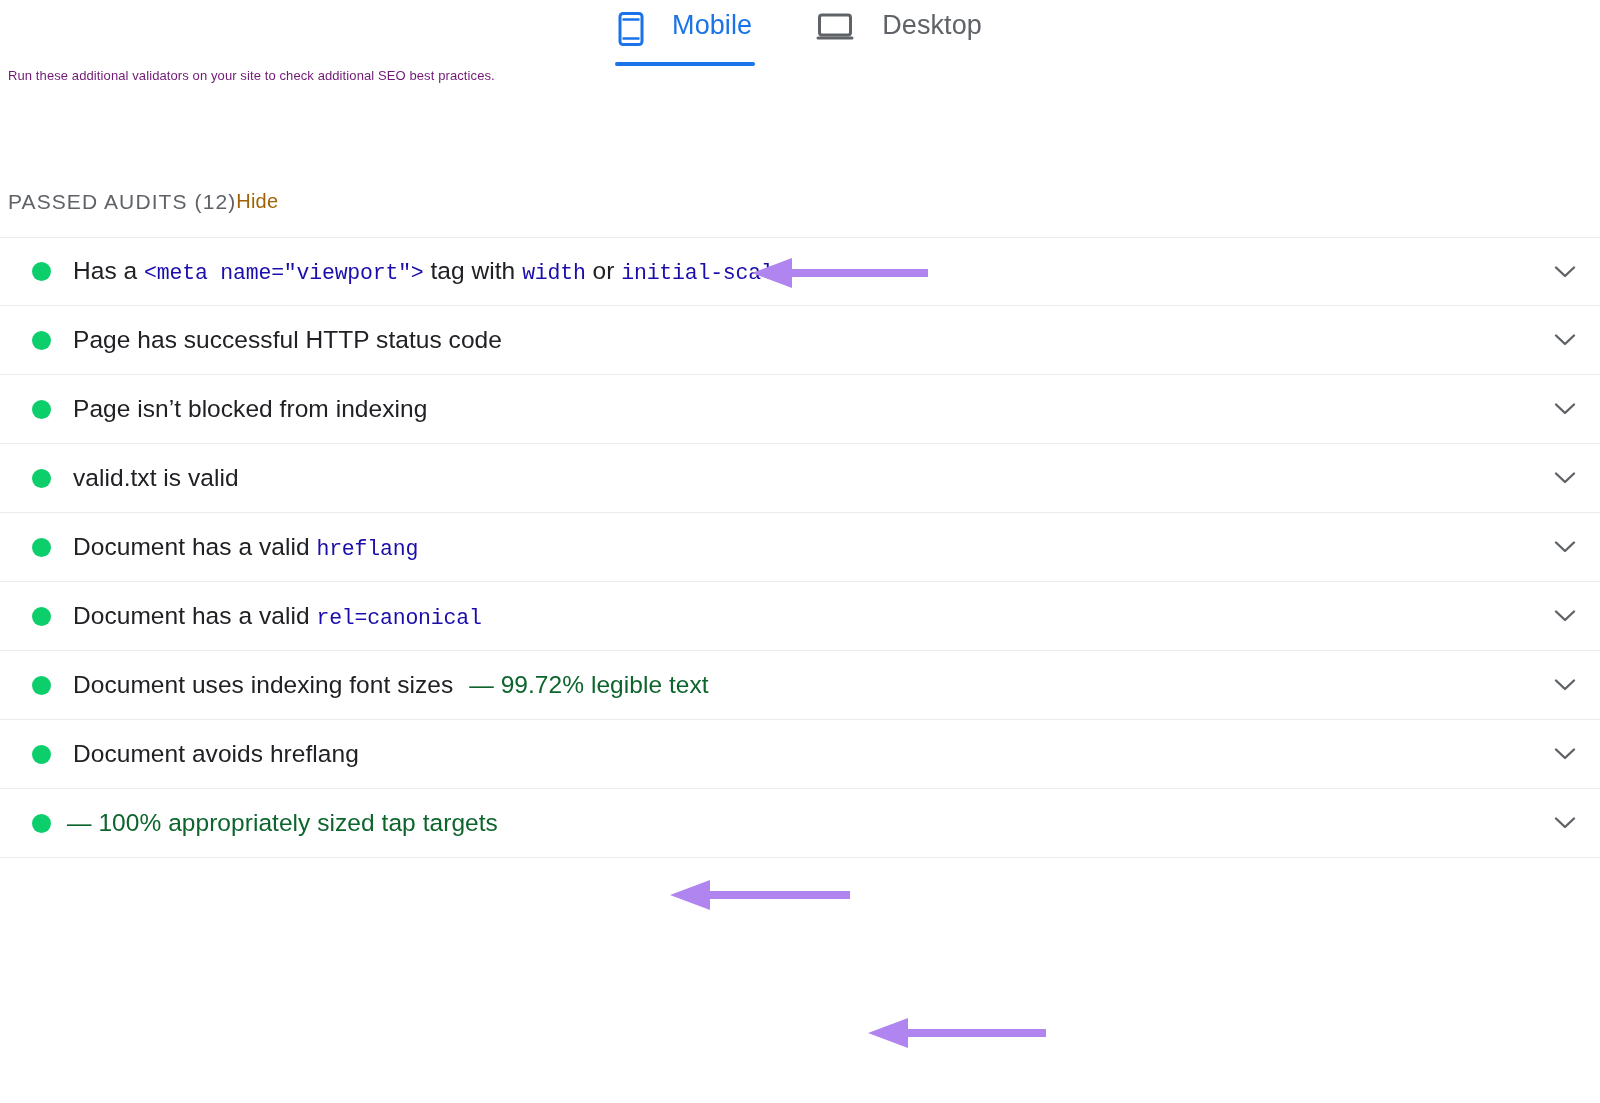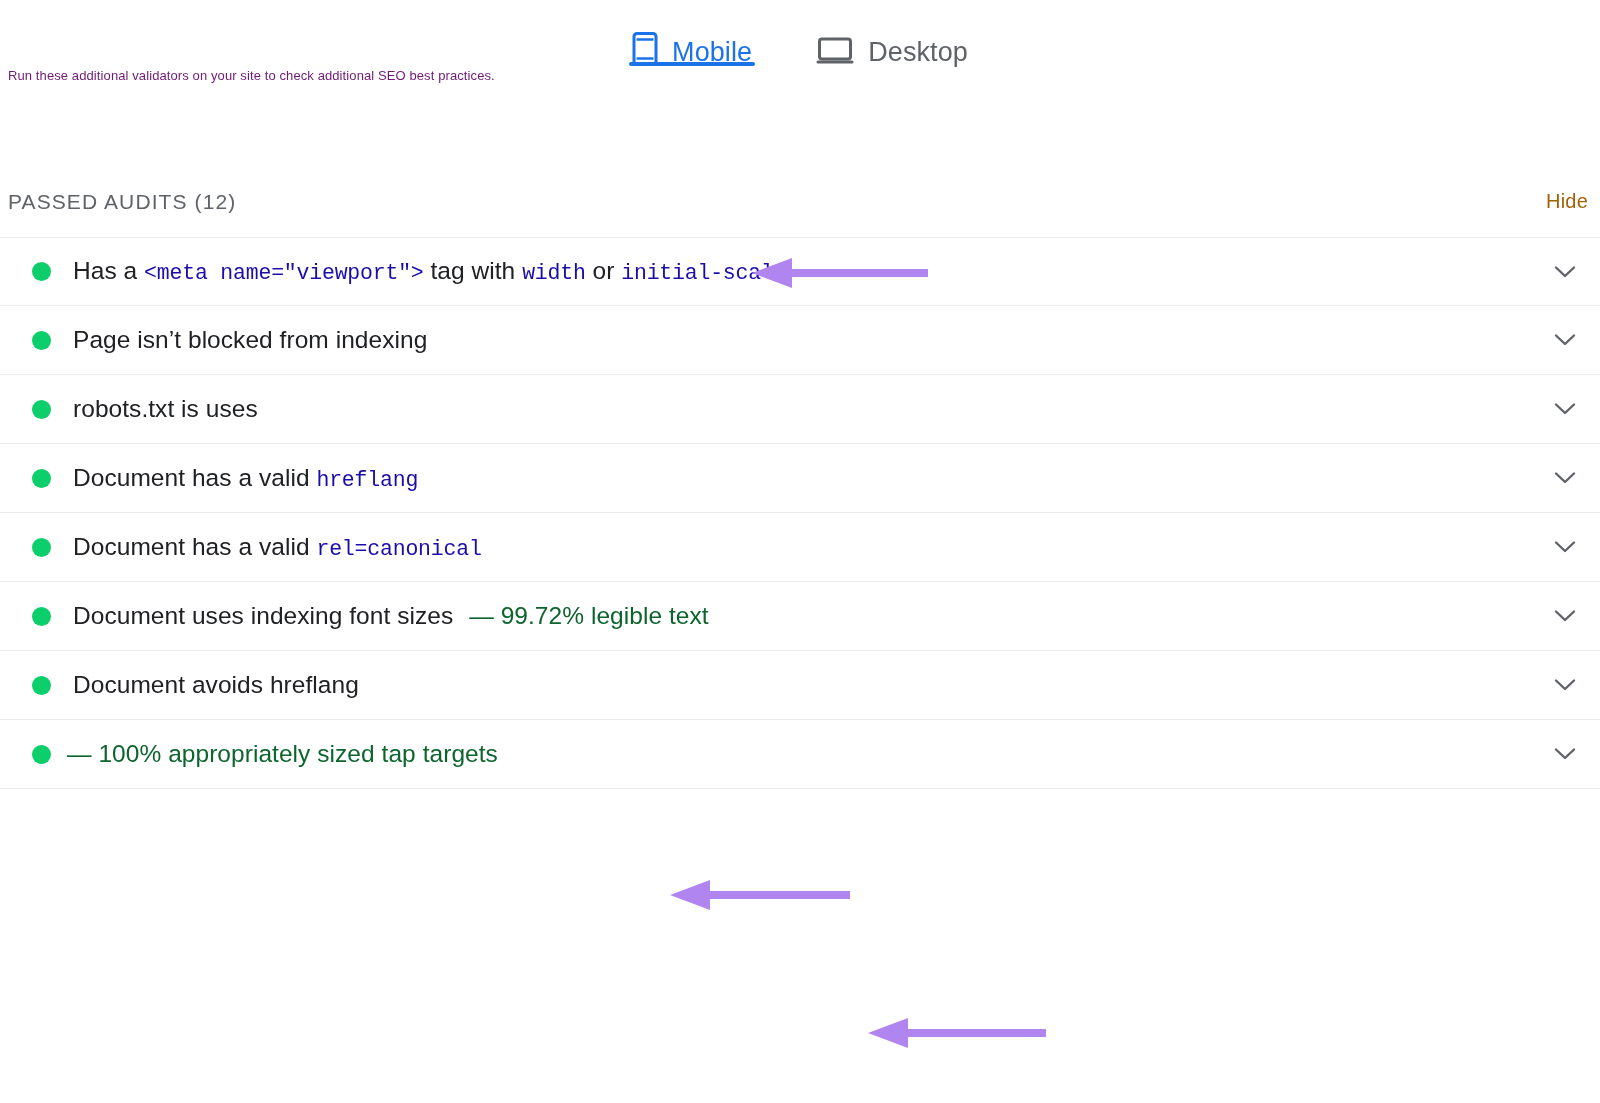--- a/index.html
+++ b/index.html
@@ -16,22 +16,22 @@
   .tabs {
     display: flex;
     justify-content: center;
     align-items: flex-start;
     gap: 52px;
     height: 66px;
     padding-top: 4px;
   }
   .tab {
     display: flex;
-    align-items: flex-end;
-    gap: 14px;
+    align-items: flex-start;
+    gap: 28px;
     padding: 8px 6px 0 6px;
     cursor: pointer;
     position: relative;
     height: 62px;
   }
   .tab-label {
     font-size: 27px;
     letter-spacing: 0.1px;
     color: #5f6368;
     line-height: 1;
@@ -58,21 +58,20 @@
   }
 
   
   .section-head {
     position: absolute;
     left: 0; right: 0;
     top: 190px;
     height: 44px;
     display: flex;
     align-items: flex-start;
-    justify-content: space-between;
     padding: 0 12px 0 8px;
   }
   .section-title {
     font-size: 21px;
     color: #5f6368;
     letter-spacing: 1.1px;
     font-weight: 400;
   }
   .hide-btn {
     font-size: 20px;
@@ -190,30 +189,39 @@
       <span class="status-dot" style="background: rgb(12, 206, 107);"></span>
       <span class="audit-text"><span>Has a </span><code>&lt;meta name="viewport"&gt;</code><span> tag with </span><code>width</code><span> or </span><code>initial-scale</code></span>
       <span class="chevron">
         <svg width="22" height="14" viewBox="0 0 22 14" aria-hidden="true">
           <polyline points="2,2.5 11,11 20,2.5" fill="none" stroke="#5f6368" stroke-width="2.4" stroke-linecap="round" stroke-linejoin="round"></polyline>
         </svg>
       </span>
     </div>
     <div class="audit-row">
       <span class="status-dot" style="background: rgb(12, 206, 107);"></span>
+      <span class="audit-text"><span>Page has successful HTTP status code</span></span>
+      <span class="chevron">
+        <svg width="22" height="14" viewBox="0 0 22 14" aria-hidden="true">
+          <polyline points="2,2.5 11,11 20,2.5" fill="none" stroke="#5f6368" stroke-width="2.4" stroke-linecap="round" stroke-linejoin="round"></polyline>
+        </svg>
+      </span>
+    </div>
+    <div class="audit-row">
+      <span class="status-dot" style="background: rgb(12, 206, 107);"></span>
       <span class="audit-text"><span>Page isn’t blocked from indexing</span></span>
       <span class="chevron">
         <svg width="22" height="14" viewBox="0 0 22 14" aria-hidden="true">
           <polyline points="2,2.5 11,11 20,2.5" fill="none" stroke="#5f6368" stroke-width="2.4" stroke-linecap="round" stroke-linejoin="round"></polyline>
         </svg>
       </span>
     </div>
     <div class="audit-row">
       <span class="status-dot" style="background: rgb(12, 206, 107);"></span>
-      <span class="audit-text"><span>robots.txt is uses</span></span>
+      <span class="audit-text"><span>valid.txt is valid</span></span>
       <span class="chevron">
         <svg width="22" height="14" viewBox="0 0 22 14" aria-hidden="true">
           <polyline points="2,2.5 11,11 20,2.5" fill="none" stroke="#5f6368" stroke-width="2.4" stroke-linecap="round" stroke-linejoin="round"></polyline>
         </svg>
       </span>
     </div>
     <div class="audit-row">
       <span class="status-dot" style="background: rgb(12, 206, 107);"></span>
       <span class="audit-text"><span>Document has a valid </span><code>hreflang</code></span>
       <span class="chevron">

